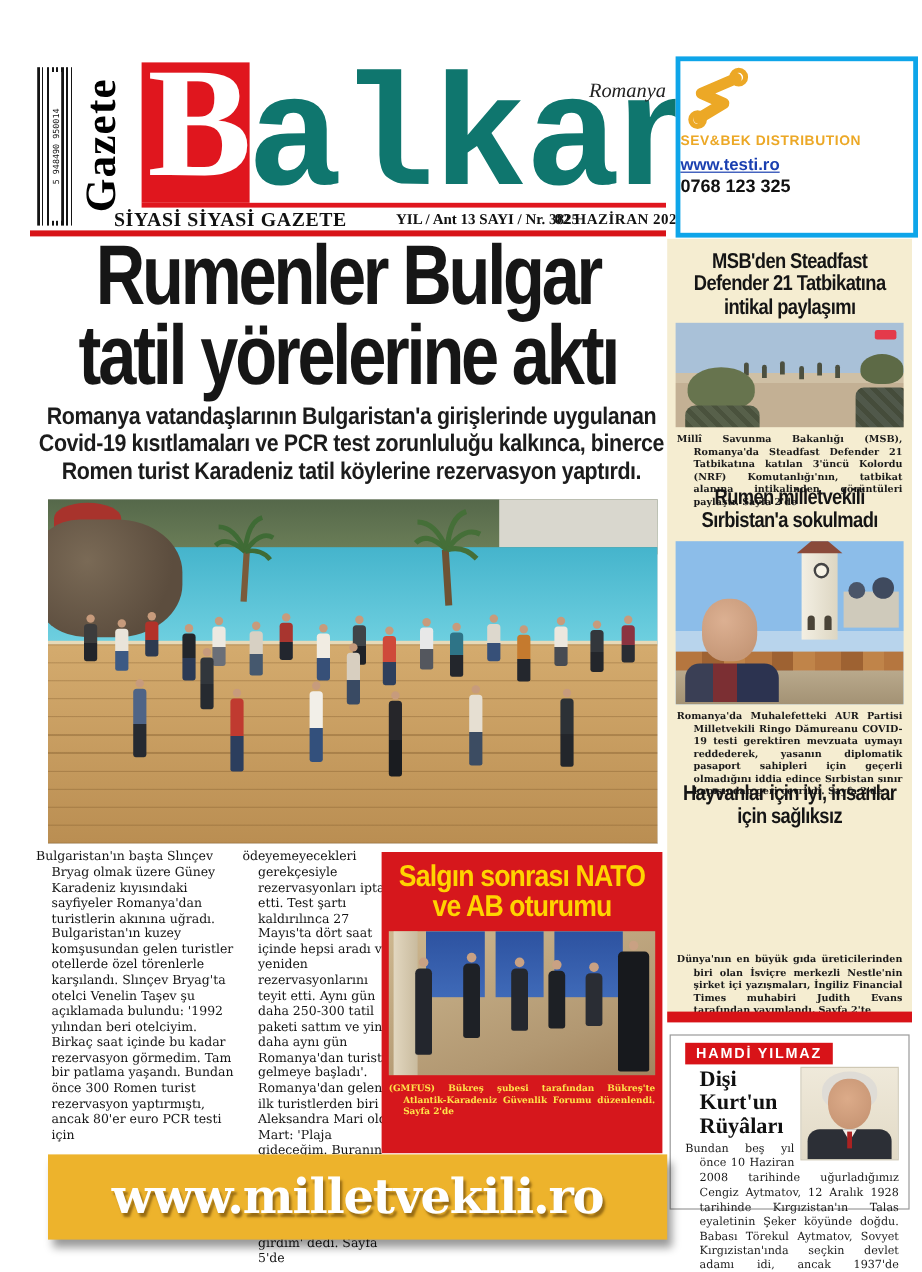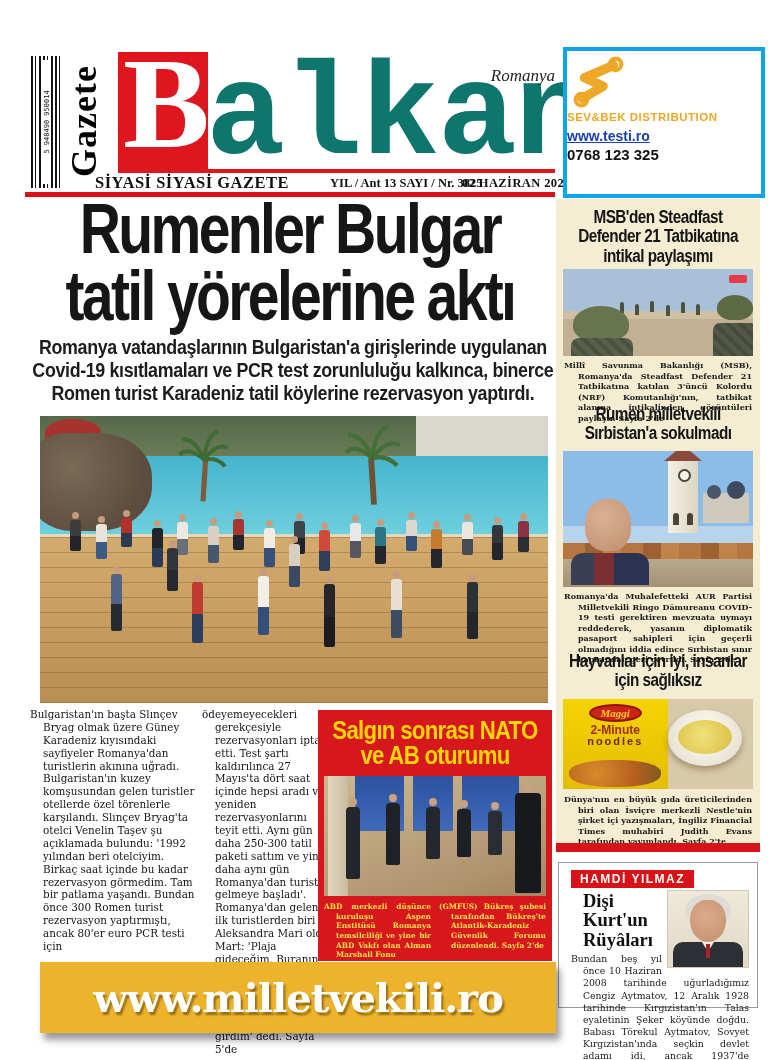--- a/index.html
+++ b/index.html
@@ -279,21 +279,20 @@
       <span class="nt-panel" style="left:40%;width:18%"></span>
       <span class="nt-panel" style="left:62%;width:26%"></span>
       <i class="np" style="left:10%;top:22px;height:82px;--s:#23262d"></i>
       <i class="np" style="left:28%;top:18px;height:72px;--s:#1e2126"></i>
       <i class="np" style="left:46%;top:22px;height:62px;--s:#24272e"></i>
       <i class="np" style="left:60%;top:24px;height:58px;--s:#1d2025"></i>
       <i class="np" style="left:74%;top:26px;height:54px;--s:#2a2d34"></i>
       <i class="np" style="left:86%;top:8px;height:110px;width:26px;--s:#17191d"></i>
     </div>
     <div class="natocaps">
-      <p>ABD merkezli düşünce kuruluşu Aspen Enstitüsü Romanya temsilciliği ve yine bir ABD Vakfı olan Alman Marshall Fonu</p>
       <p>(GMFUS) Bükreş şubesi tarafından Bükreş'te Atlantik-Karadeniz Güvenlik Forumu düzenlendi. Sayfa 2'de</p>
     </div>
   </section>
 
   <aside class="sidebar">
     <h3 class="st t1">MSB'den Steadfast Defender 21 Tatbikatına intikal paylaşımı</h3>
     <div class="sphoto sold">
       <span class="ds" style="left:30%;top:38%"></span>
       <span class="ds" style="left:38%;top:40%"></span>
       <span class="ds" style="left:46%;top:37%"></span>
@@ -313,29 +312,20 @@
         <span class="twin" style="right:5px;bottom:8px"></span>
       </span>
       <span class="domes"></span>
       <span class="roofs"></span>
       <span class="market"></span>
       <span class="mhead"></span>
     </div>
     <p class="scap c2">Romanya'da Muhalefetteki AUR Partisi Milletvekili Ringo Dămureanu COVID-19 testi gerektiren mevzuata uymayı reddederek, yasanın diplomatik pasaport sahipleri için geçerli olmadığını iddia edince Sırbistan sınır kapısından geri çevrildi. Sayfa 2'de</p>
 
     <h3 class="st t3">Hayvanlar için iyi, insanlar için sağlıksız</h3>
-    <div class="sphoto maggi">
-      <span class="pack">
-        <span class="moval">Maggi</span>
-        <span class="mline1">2-Minute</span>
-        <span class="mline2">noodles</span>
-        <span class="mfood"></span>
-      </span>
-      <span class="bowl"></span>
-    </div>
     <p class="scap c3">Dünya'nın en büyük gıda üreticilerinden biri olan İsviçre merkezli Nestle'nin şirket içi yazışmaları, İngiliz Financial Times muhabiri Judith Evans tarafından yayımlandı. Sayfa 2'te</p>
 
     <div class="sredbar"></div>
   </aside>
 
   <aside class="colbox">
     <span class="ctag">HAMDİ YILMAZ</span>
     <span class="portrait">
       <span class="hair"></span>
       <span class="face"></span>

